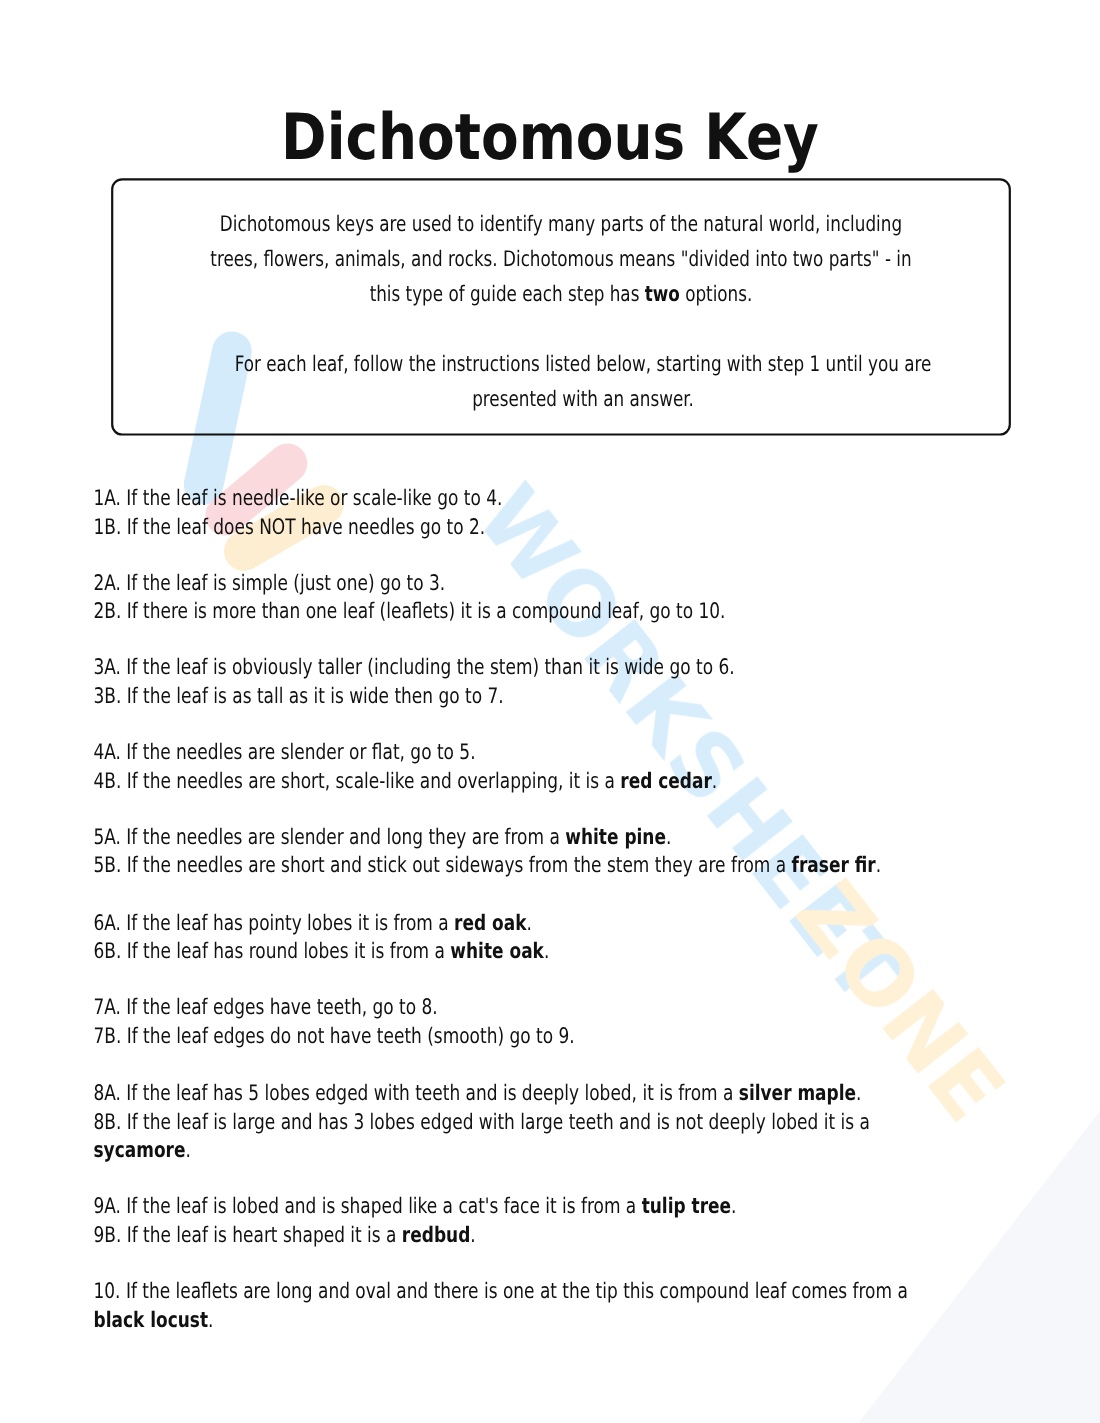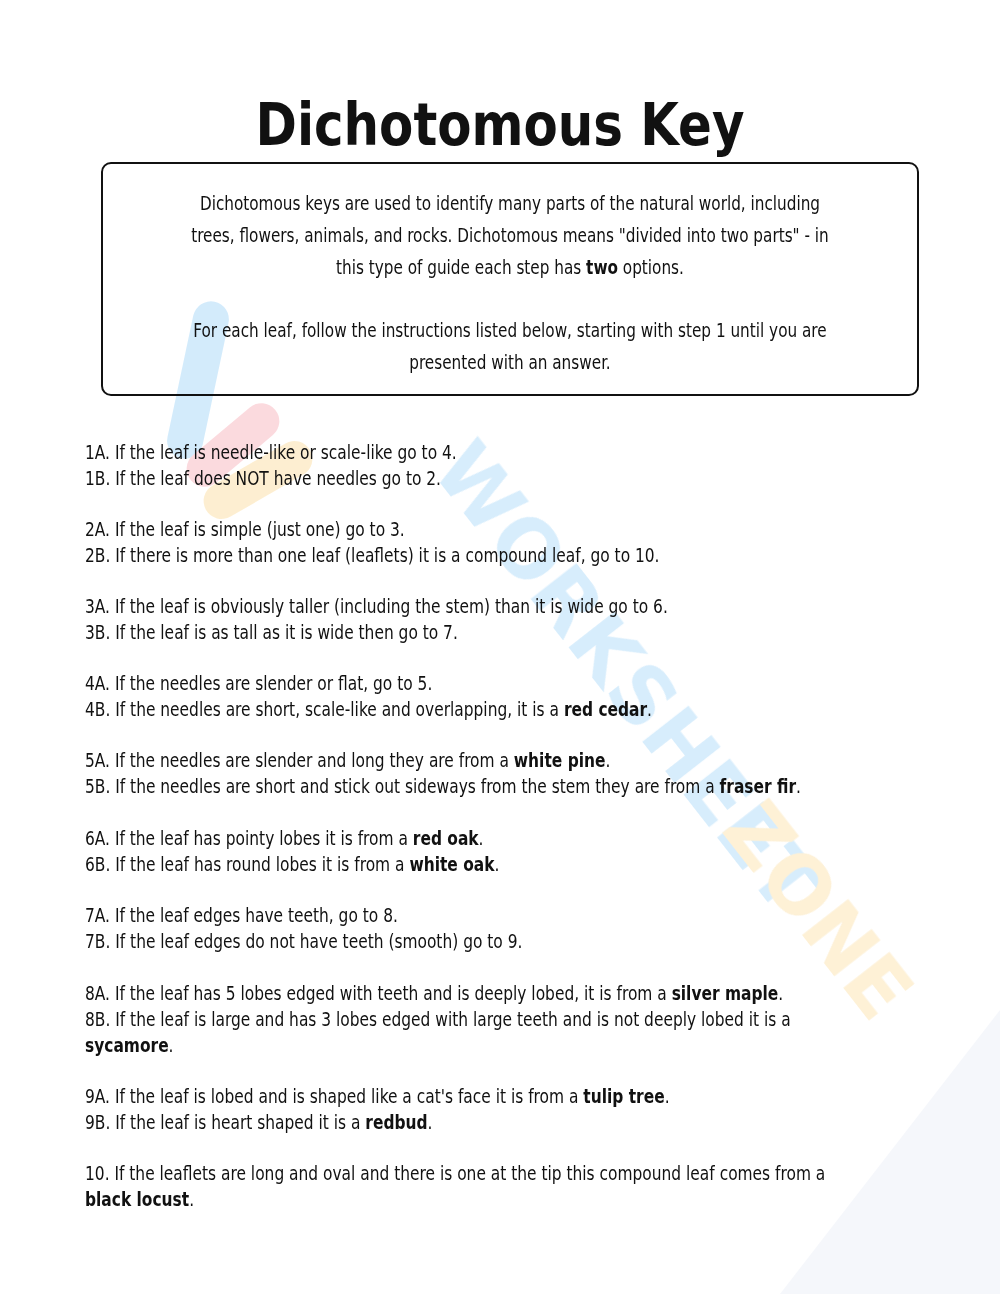--- a/index.html
+++ b/index.html
@@ -57,21 +57,21 @@
       margin: 0;
     }
     .intro-para span.inner {
       display: inline-block;
       transform: scaleX(0.87);
       transform-origin: center;
       width: 114%;
       margin-left: -7%;
     }
     .intro-p1 { top: 24px; }
-    .intro-p2 { top: 151px; }
+    .intro-p2 { top: 151px; margin-left: 20px; }
     .steps {
       position: absolute;
       left: 85px;
       top: 440px;
       width: 1000px;
       z-index: 1;
     }
     .step-group {
       position: absolute;
       left: 0;

